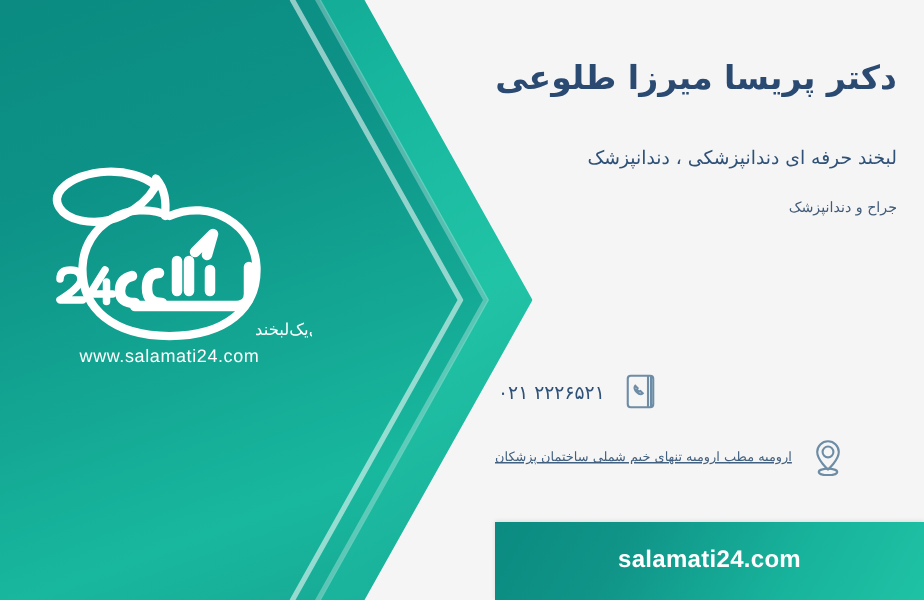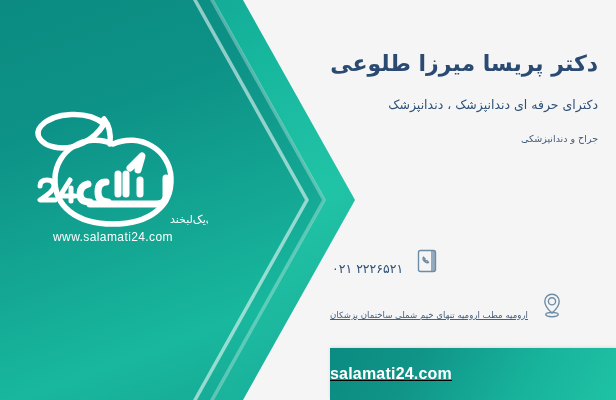--- a/index.html
+++ b/index.html
@@ -54,56 +54,55 @@
     color:#ffffff;font-size:12px;letter-spacing:.4px;
     font-family:"Liberation Sans",sans-serif;
   }
 
   
   .content{
     position:absolute;left:330px;top:0;width:286px;height:348px;
     text-align:right;direction:rtl;
   }
   .doc-name{
-    position:absolute;right:18px;top:49px;width:268px;
+    position:absolute;right:18px;top:38px;width:268px;
     color:#2a4a72;font-size:22px;font-weight:bold;line-height:1.35;
     font-family:"DejaVu Sans",sans-serif;
   }
   .doc-spec{
     position:absolute;right:18px;top:96px;width:268px;
     color:#2f5178;font-size:12.5px;line-height:1.5;
     font-family:"DejaVu Sans",sans-serif;
   }
   .doc-sub{
     position:absolute;right:18px;top:132px;width:268px;
     color:#415b79;font-size:9.5px;line-height:1.5;
     font-family:"DejaVu Sans",sans-serif;
   }
 
   .info-row{
-    position:absolute;right:14px;display:flex;align-items:flex-end;
+    position:absolute;right:14px;display:flex;align-items:center;
     justify-content:flex-end;gap:9px;direction:rtl;
   }
   .info-row.phone{top:246px;width:270px;}
   .info-row.address{top:290px;width:272px;}
   .info-text{
     color:#2f5178;font-size:12.5px;white-space:nowrap;
     font-family:"DejaVu Sans",sans-serif;
   }
   .info-row.address .info-text{font-size:8.6px;color:#42607f;text-decoration:underline;}
   .ic{flex:0 0 auto;width:30px;height:30px;color:#6d8ca5;}
   .ic svg{display:block;width:30px;height:30px;}
 
   
   .footer{
     position:absolute;left:330px;top:348px;width:286px;height:52px;
     background:linear-gradient(120deg,#0b8b81 0%,#109488 30%,#18b49c 70%,#1fc2a5 100%);
-    display:flex;align-items:center;justify-content:flex-end;
+    display:flex;align-items:center;justify-content:center;
     box-shadow:0 -1px 3px rgba(0,0,0,.10);
-    text-decoration:underline;
   }
   .footer-text{
     color:#ffffff;font-size:16px;font-weight:bold;letter-spacing:.2px;
     font-family:"Liberation Sans",sans-serif;
   }
 </style>
 </head>
 <body>
 
 <div id="card">
@@ -142,22 +141,22 @@
         <path d="M53 80 L53 93"></path>
       </g>
 
       <text x="152" y="115" text-anchor="end" fill="#ffffff" font-size="11" font-family="DejaVu Sans, sans-serif" direction="rtl">به‌راحتی‌یک‌لبخند</text>
     </svg>
     <div class="logo-url">www.salamati24.com</div>
   </div>
 
   <div class="content">
     <div class="doc-name">دکتر پریسا  میرزا طلوعی</div>
-    <div class="doc-spec">دکترای حرفه ای دندانپزشک ، دندانپزشک</div>
-    <div class="doc-sub">جراح و دندانپزشکی</div>
+    <div class="doc-spec">لبخند حرفه ای دندانپزشکی ، دندانپزشک</div>
+    <div class="doc-sub">جراح و دندانپزشک</div>
 
     <div class="info-row phone">
       <span class="ic">
         <svg viewBox="0 0 30 30" fill="none" stroke="currentColor" stroke-width="1.4" aria-hidden="true">
           <rect x="6.5" y="4.5" width="17" height="21" rx="2"></rect>
           <line x1="20" y1="4.5" x2="20" y2="25.5"></line>
           <line x1="22" y1="4.5" x2="22" y2="25.5"></line>
           <path d="M11.5 11.2 c-.9 .9 -.6 2.6 .9 4.1 1.5 1.5 3.2 1.8 4.1 .9 l-1.6 -1.6 -1.1 .5 -1.2 -1.2 .5 -1.1 z"></path>
         </svg>
       </span>

